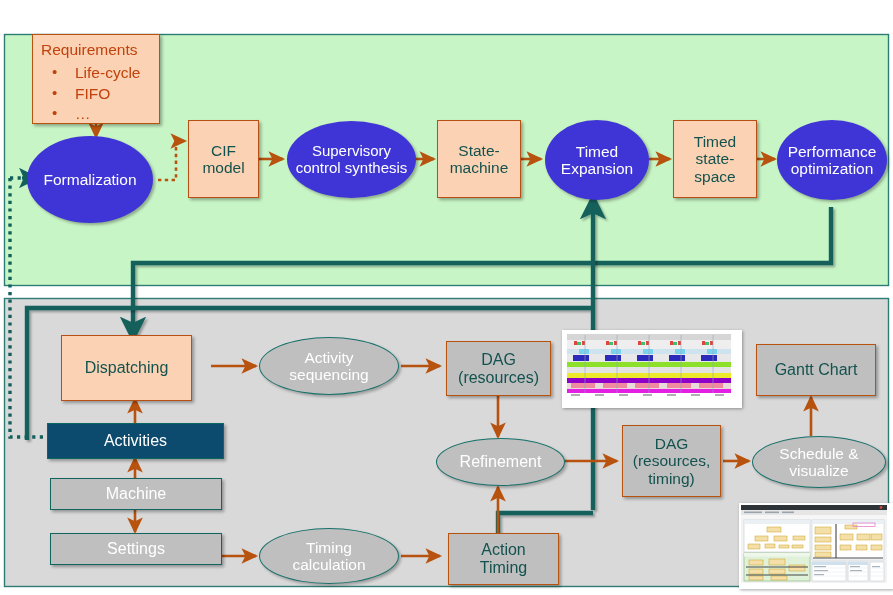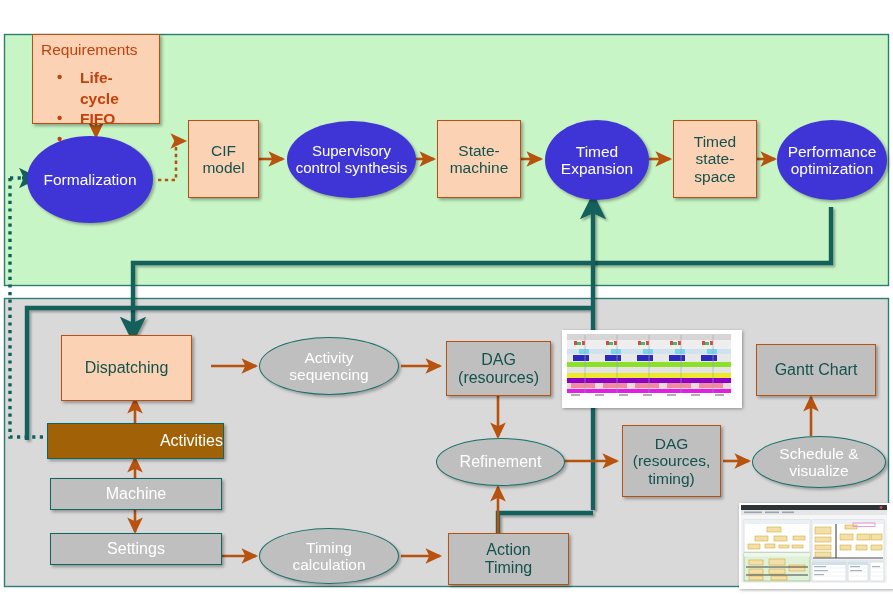--- a/index.html
+++ b/index.html
@@ -12,32 +12,32 @@
         text-align:center;line-height:1.12;box-sizing:border-box;}
   .node span{display:block;width:100%;}
 
   
   .rect-peach{background:#fbd3b4;border:1.6px solid #b84f14;color:#13524e;
               box-shadow:2px 2px 3px rgba(0,0,0,.32);}
   .rect-gray{background:#bfbfbf;border:1.6px solid #b8520f;color:#13524e;
              box-shadow:2px 2px 3px rgba(0,0,0,.32);}
   .rect-gray-teal{background:#bfbfbf;border:1.6px solid #10655f;color:#ffffff;
              box-shadow:2px 2px 3px rgba(0,0,0,.32);}
-  .rect-teal{background:#a16207;border:1.6px solid #0b6761;color:#ffffff;
-             box-shadow:2px 2px 3px rgba(0,0,0,.32);text-align:right;}
+  .rect-teal{background:#0c4a6e;border:1.6px solid #0b6761;color:#ffffff;
+             box-shadow:2px 2px 3px rgba(0,0,0,.32);}
   .ell-blue{background:#3f35d6;border-radius:50%;color:#ffffff;
             box-shadow:2px 2px 3px rgba(0,0,0,.3);}
   .ell-gray{background:#bfbfbf;border:1.4px solid #16716b;border-radius:50%;
             color:#ffffff;box-shadow:2px 2px 3px rgba(0,0,0,.28);}
 
   .req-box{position:absolute;background:#fbd3b4;border:1.6px solid #b8520f;
            box-shadow:2px 2px 3px rgba(0,0,0,.32);color:#c2410c;
            box-sizing:border-box;padding:5px 8px 4px 8px;}
   .req-title{font-size:15.5px;line-height:1.25;}
-  .req-list{margin:9px;padding:0;list-style:none;font-weight:bold;}
+  .req-list{margin:4px;padding:0;list-style:none;}
   .req-list li{font-size:15.5px;line-height:1.32;position:relative;padding-left:30px;}
   .req-list li::before{content:"\2022";position:absolute;left:7px;top:-1px;font-size:15px;}
 
   
   .thumb{position:absolute;background:#fff;box-shadow:1px 1px 3px rgba(0,0,0,.35);
          overflow:hidden;}
   .thumb svg{display:block;}
 </style>
 </head>
 <body>
@@ -193,21 +193,21 @@
   <div class="node ell-gray" style="left:259px;top:528px;width:140px;height:56px;font-size:15.5px;white-space:pre-line;">
     <span>Timing
 calculation</span>
   </div>
 
   <div class="node rect-gray" style="left:446px;top:341px;width:105px;height:55px;font-size:16px;white-space:pre-line;">
     <span>DAG
 (resources)</span>
   </div>
 
-  <div class="node rect-gray" style="left:448px;top:533px;width:121px;height:52px;font-size:16px;white-space:pre-line;">
+  <div class="node rect-gray" style="left:448px;top:533px;width:111px;height:52px;font-size:16px;white-space:pre-line;">
     <span>Action
 Timing</span>
   </div>
 
   <div class="node ell-gray" style="left:436px;top:438px;width:129px;height:48px;font-size:16px;">
     <span>Refinement</span>
   </div>
 
   <div class="node rect-gray" style="left:622px;top:425px;width:99px;height:72px;font-size:15.5px;white-space:pre-line;">
     <span>DAG

